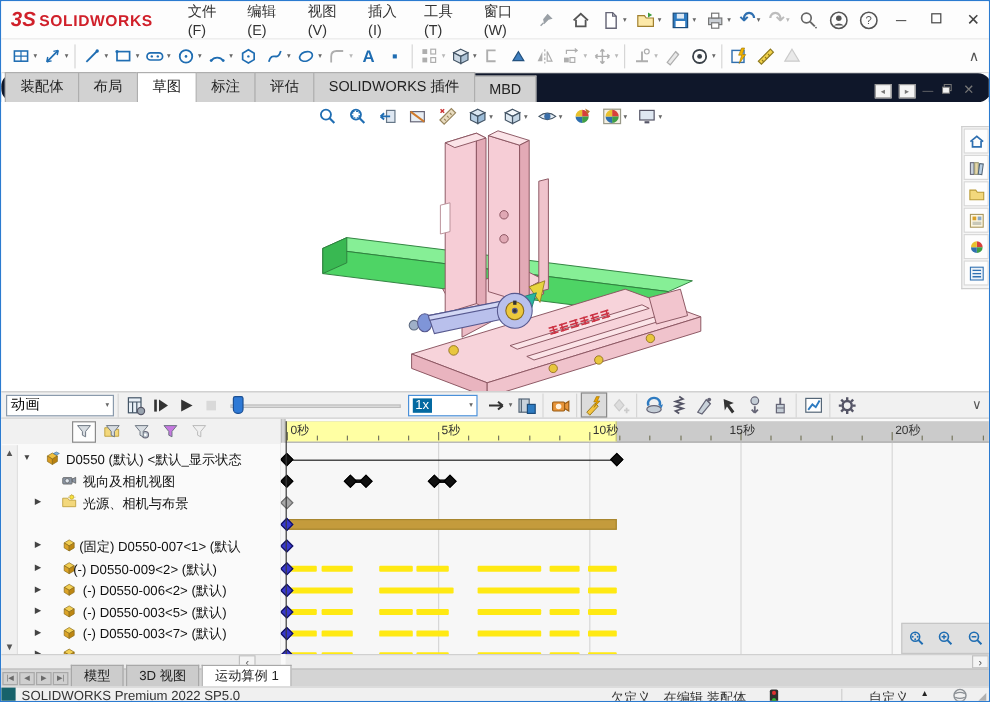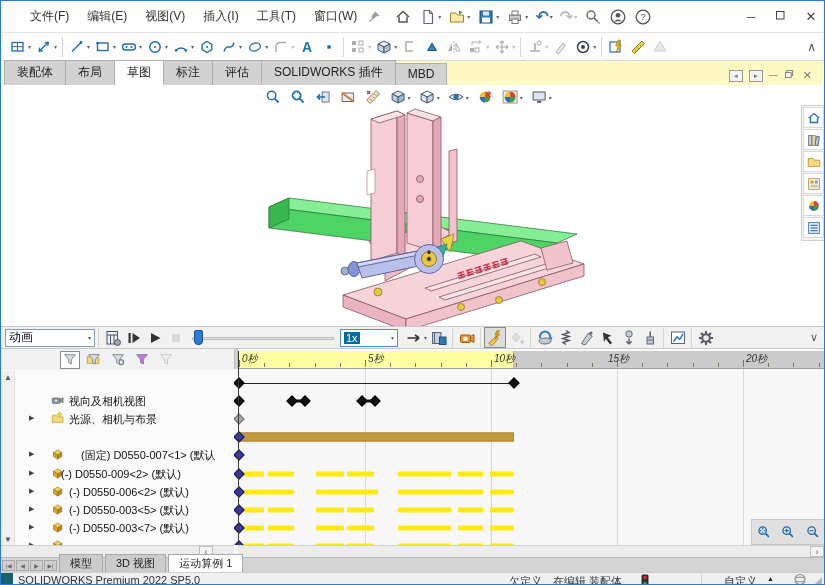--- a/index.html
+++ b/index.html
@@ -19,21 +19,21 @@
   .winbtns{margin-left:auto;display:flex;}
   .winbtn{width:30px;height:26px;display:flex;align-items:center;justify-content:center;color:#444;font-size:12px;}
   .dd{font-size:6px;color:#666;margin-left:1px;}
   .dis{filter:grayscale(1);opacity:.45;}
   .sep{width:1px;height:20px;background:#d6d6d6;margin:0 3px;display:inline-block;}
   
   #sktoolbar{left:0;top:32px;width:825px;height:28px;background:#fdfdfd;border-bottom:1px solid #dcdcdc;display:flex;align-items:center;padding-left:6px;}
   .tbi{display:inline-flex;align-items:center;justify-content:center;height:24px;padding:0 2px;min-width:22px;cursor:default;}
   #sk-collapse{margin-left:auto;margin-right:10px;color:#555;font-size:12px;}
   
-  #cmdtabs{left:0;top:60px;width:825px;height:24px;background:#fef9c3;display:flex;align-items:flex-end;}
+  #cmdtabs{left:0;top:60px;width:825px;height:24px;background:#0f172a;display:flex;align-items:flex-end;border-radius:11px;}
   .ctab{font-size:12px;color:#222;background:#d2d2d2;border:1px solid #aeaeae;border-bottom:none;padding:3px 12px 4px 12px;margin-left:-1px;cursor:default;}
   .ctab.active{background:#fff;position:relative;z-index:2;}
   #docctrl{margin-left:auto;display:flex;align-items:center;gap:6px;margin-right:14px;margin-bottom:3px;}
   .dcbtn{display:inline-flex;align-items:center;justify-content:center;color:#777;font-size:10px;cursor:default;}
   .dcbox{width:14px;height:12px;border:1px solid #9a9a9a;background:#f4f4f4;font-size:7px;}
   
   #viewport{left:0;top:84px;width:825px;height:241px;background:#ffffff;overflow:hidden;}
   #headsup{position:absolute;left:50%;top:2px;transform:translateX(-52%);display:flex;align-items:center;gap:3px;}
   .hbtn{display:inline-flex;align-items:center;padding:1px 2px;cursor:default;}
   #taskpane{position:absolute;right:0;top:20px;width:25px;background:#f5f5f5;border:1px solid #cfcfcf;border-right:none;padding:1px;}
@@ -60,21 +60,21 @@
   #tree{position:absolute;left:14px;top:24px;width:219px;height:172px;overflow:hidden;}
   .trow{position:absolute;left:0;width:100%;height:18px;cursor:default;}
   .texp{position:absolute;top:5px;font-size:7px;color:#444;}
   .tico{position:absolute;top:2px;}
   .tlabel{position:absolute;top:3px;font-size:11px;color:#111;white-space:nowrap;}
   #splitter{position:absolute;left:233px;top:0;width:4px;height:196px;background:#d4d4d4;border-left:1px solid #bdbdbd;border-right:1px solid #bdbdbd;cursor:col-resize;}
   #ruler{position:absolute;left:237px;top:2px;width:588px;height:18px;background:#cbcbcb;border-bottom:1px solid #9f9f9f;overflow:hidden;}
   #ruler .activezone{position:absolute;top:0;height:18px;background:#ffffa3;border-right:1px solid #bdbd7a;}
   .rtick{position:absolute;bottom:1px;width:1px;height:4px;background:#77775e;}
   .rtick.major{height:7px;}
-  .rlabel{position:absolute;top:1px;font-size:10px;color:#333;font-style:italic;}
+  .rlabel{position:absolute;top:1px;font-size:10px;color:#333;}
   #rowsarea{position:absolute;left:233px;top:20px;width:592px;height:176px;background:#f7f7f7;overflow:hidden;}
   .grid{position:absolute;top:0;bottom:0;width:1px;background:#d7d7d7;}
   .key{position:absolute;width:8px;height:8px;transform:translate(-50%,-50%) rotate(45deg);}
   .kblue{background:#3737cf;border:1px solid #14145e;}
   .kgray{background:#a8a8a8;border:1px solid #6f6f6f;}
   .kblack{background:#101010;border:1px solid #000;}
   .tlspan{position:absolute;height:1px;background:#222;}
   .tlbar{position:absolute;height:9px;transform:translateY(-50%);}
   .tldash{position:absolute;height:5px;transform:translateY(-50%);background:#ffe913;border-radius:1px;}
   .tlpair{position:absolute;height:3px;transform:translateY(-50%);background:#111;}
@@ -100,20 +100,24 @@
   #sb-caret{position:absolute;left:766px;top:2px;font-size:7px;color:#222;}
   #sb-globe{position:absolute;left:792px;top:0px;}
   #sb-grip{position:absolute;left:814px;top:2px;color:#b0b0b0;font-size:9px;}
 </style>
 </head>
 <body>
 
 <div id="stage">
 
   <div id="titlebar" class="abs">
+    <div id="logo">
+      <span class="lp">3S</span>
+      <span class="lt">SOLIDWORKS</span>
+    </div>
     <div id="menus">
         <span class="menu">文件(F)</span>
         <span class="menu">编辑(E)</span>
         <span class="menu">视图(V)</span>
         <span class="menu">插入(I)</span>
         <span class="menu">工具(T)</span>
         <span class="menu">窗口(W)</span>
       </div>
     <span class="qbtn" id="pinbtn">
         <svg width="15" height="15" viewBox="0 0 18 18">
@@ -806,20 +810,30 @@
           <svg width="16" height="16" viewBox="0 0 18 18">
             <path d="M3 3 H15 L10.5 8.5 V13.5 L7.5 12 V8.5 Z" fill="#eef0f2" stroke="#6b7480" stroke-width="0.9"></path>
           </svg>
         </span>
       </div>
     <div id="vscroll">
       <span class="scrbtn" style="top:0;">▲</span>
       <span class="scrbtn" style="bottom:0;top:auto;">▼</span>
     </div>
     <div id="tree">
+        <div class="trow" style="top:0px">
+          <span class="texp" style="left:4px">▼</span>
+          <span class="tico" style="left:22px"><svg width="15" height="15" viewBox="0 0 18 18">
+              <polygon points="3,6 8,3 13,6 8,9" fill="#f0c040" stroke="#8a6b1a" stroke-width="0.7"></polygon>
+              <polygon points="3,6 8,9 8,14.5 3,11.5" fill="#d89b22" stroke="#8a6b1a" stroke-width="0.7"></polygon>
+              <polygon points="8,9 13,6 13,11.5 8,14.5" fill="#b9810f" stroke="#8a6b1a" stroke-width="0.7"></polygon>
+              <polygon points="9,3.5 12,2 15,3.5 12,5" fill="#7fb3dd" stroke="#3a6a94" stroke-width="0.6"></polygon>
+            </svg></span>
+          <span class="tlabel" style="left:40px">D0550 (默认) &lt;默认_显示状态</span>
+        </div>
         <div class="trow" style="top:18.1px">
           <span class="tico" style="left:36px"><svg width="15" height="15" viewBox="0 0 18 18">
               <rect x="1.5" y="6" width="9.5" height="6.5" rx="1" fill="#8c97a5" stroke="#555" stroke-width="0.7"></rect>
               <circle cx="6" cy="9.2" r="2.2" fill="#dfe6ee" stroke="#555" stroke-width="0.7"></circle>
               <path d="M11 7.5 l3.5 -1.8 v6 l-3.5 -1.8 z" fill="#8c97a5" stroke="#555" stroke-width="0.7"></path>
             </svg></span>
           <span class="tlabel" style="left:54px">视向及相机视图</span>
         </div>
         <div class="trow" style="top:36.2px">
           <span class="texp" style="left:14px">▶</span>
@@ -830,21 +844,21 @@
             </svg></span>
           <span class="tlabel" style="left:54px">光源、相机与布景</span>
         </div>
         <div class="trow" style="top:72.4px">
           <span class="texp" style="left:14px">▶</span>
           <span class="tico" style="left:36px"><svg width="15" height="15" viewBox="0 0 18 18">
               <polygon points="3,6.5 8,3.5 13,6.5 8,9.5" fill="#f2ce52" stroke="#8a6b1a" stroke-width="0.7"></polygon>
               <polygon points="3,6.5 8,9.5 8,14.5 3,11.5" fill="#dca428" stroke="#8a6b1a" stroke-width="0.7"></polygon>
               <polygon points="8,9.5 13,6.5 13,11.5 8,14.5" fill="#bd8612" stroke="#8a6b1a" stroke-width="0.7"></polygon>
             </svg></span>
-          <span class="tlabel" style="left:66px">(固定) D0550-007&lt;1&gt; (默认</span>
+          <span class="tlabel" style="left:51px">(固定) D0550-007&lt;1&gt; (默认</span>
         </div>
         <div class="trow" style="top:90.5px">
           <span class="texp" style="left:14px">▶</span>
           <span class="tico" style="left:36px"><svg width="15" height="15" viewBox="0 0 18 18">
               <polygon points="3,6.5 8,3.5 13,6.5 8,9.5" fill="#f2ce52" stroke="#8a6b1a" stroke-width="0.7"></polygon>
               <polygon points="3,6.5 8,9.5 8,14.5 3,11.5" fill="#dca428" stroke="#8a6b1a" stroke-width="0.7"></polygon>
               <polygon points="8,9.5 13,6.5 13,11.5 8,14.5" fill="#bd8612" stroke="#8a6b1a" stroke-width="0.7"></polygon>
             </svg></span>
           <span class="tlabel" style="left:46px">(-) D0550-009&lt;2&gt; (默认)</span>
         </div>

